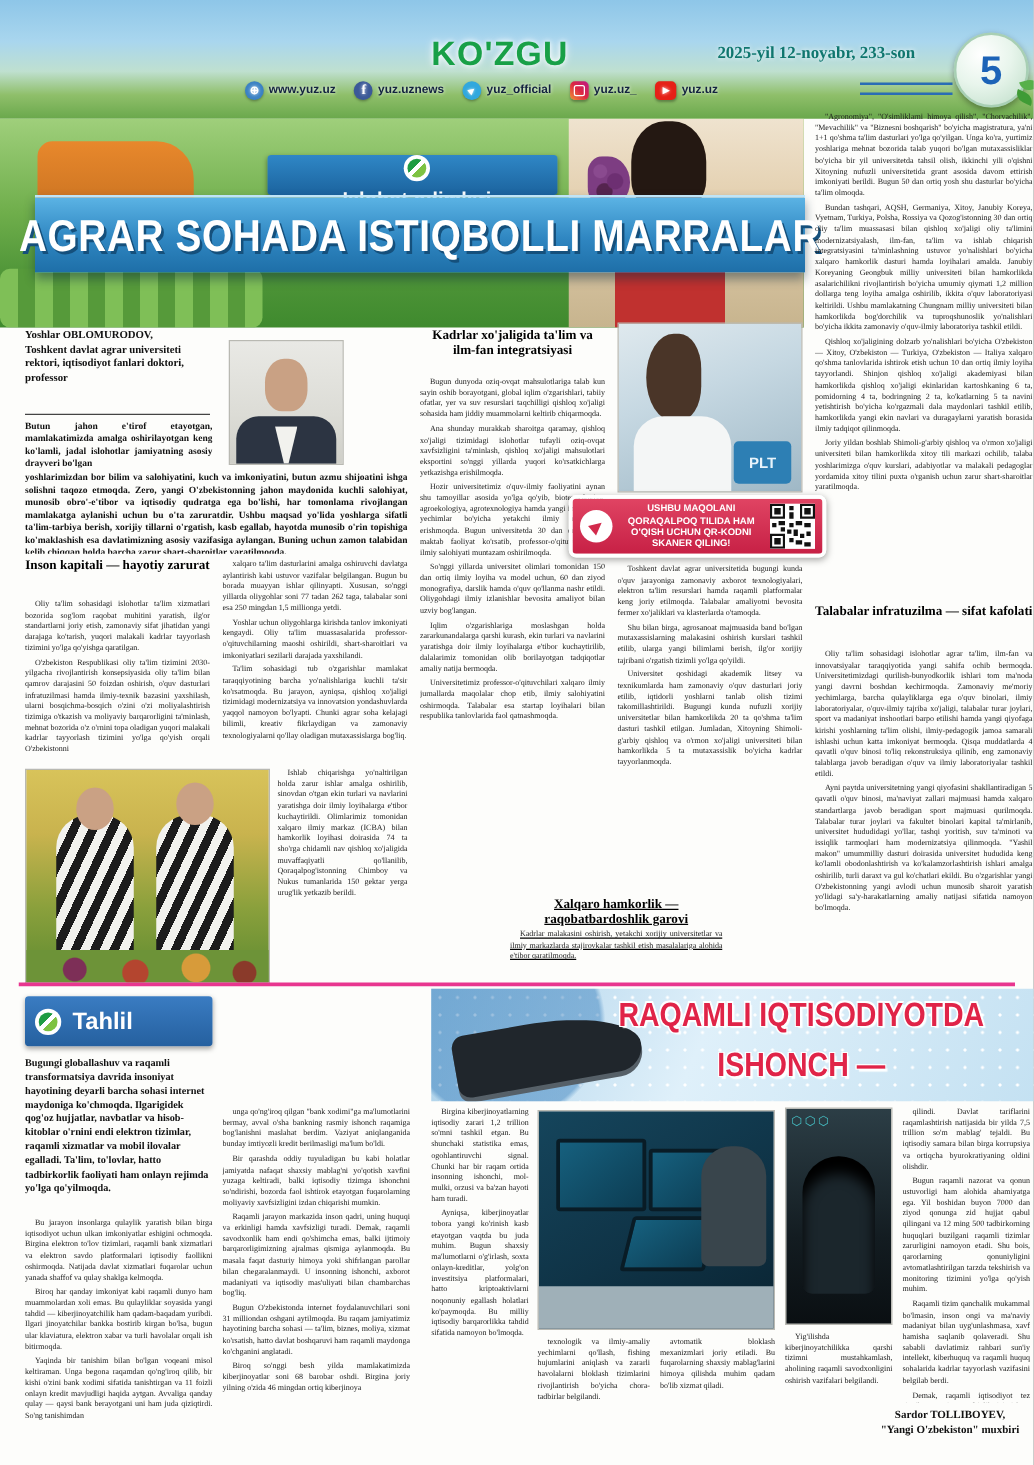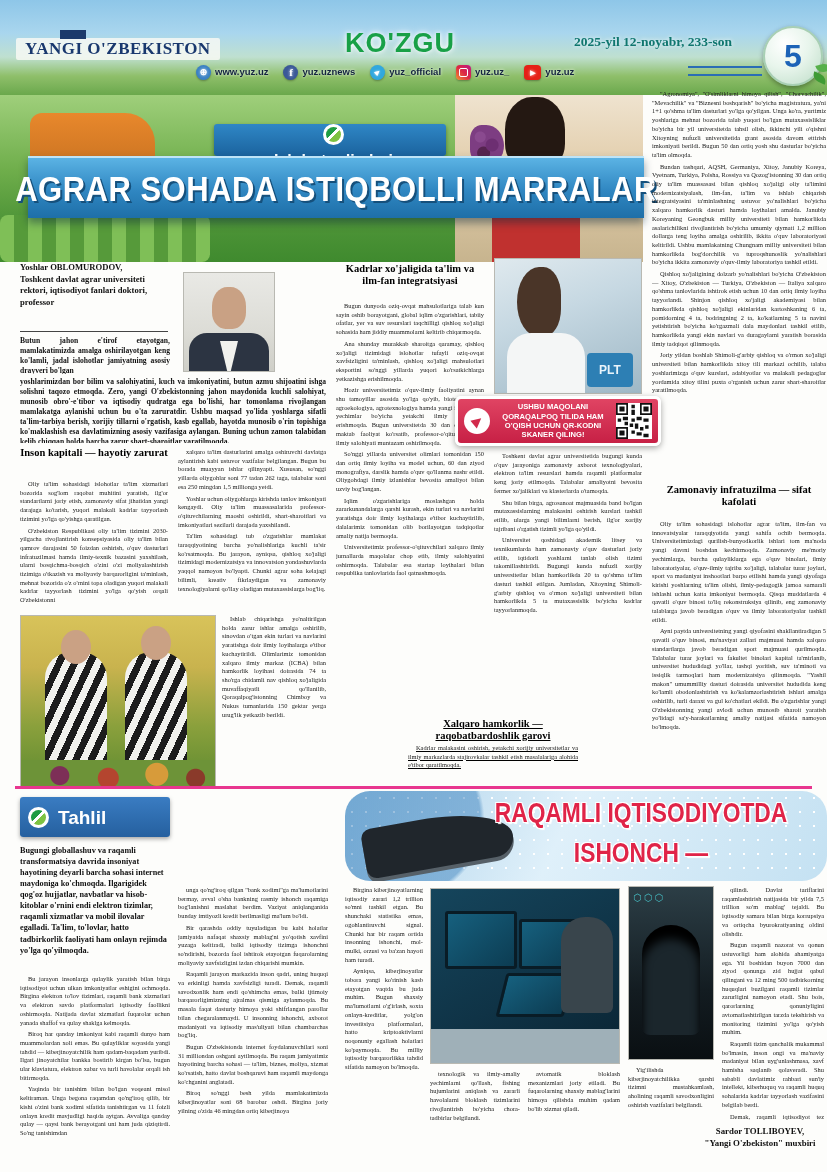--- a/index.html
+++ b/index.html
@@ -84,21 +84,21 @@
   .rule-pink{background:#e8368f;}
   .tahlil{left:20px;top:797px;width:150px;height:40px;border-radius:3px;
     background:linear-gradient(180deg,#3a7cc2,#25609f);box-shadow:0 2px 4px rgba(0,0,0,.35);
     display:flex;align-items:center;gap:9px;padding-left:8px;box-sizing:border-box;
     color:#fff;font:bold 19px/1 "Liberation Sans",sans-serif;}
   .banner2{left:345px;top:791px;width:482px;height:90px;overflow:hidden;
     background:
       radial-gradient(circle at 12% 30%,rgba(60,130,190,.5) 0 18%,transparent 19%),
       radial-gradient(#ffffff 1px,transparent 1.5px),
       linear-gradient(115deg,#a9cfe8 0%,#dff0fa 45%,#c4e1f2 100%);
-    background-size:auto,14px 14px,auto;border-radius:25px;}
+    background-size:auto,14px 14px,auto;}
   .a2title{position:absolute;left:118px;top:8px;width:356px;text-align:center;color:#e02448;
     font:bold 24px/1.5 "Liberation Sans",sans-serif;transform:scale(.95,1.12);
     text-shadow:-1px -1px 0 #fff,1px -1px 0 #fff,-1px 1px 0 #fff,2px 2px 1px #fff;}
   .glove{position:absolute;left:18px;top:26px;width:150px;height:50px;background:#20262c;
     border-radius:10px 60% 20px 10px;transform:rotate(-10deg);box-shadow:0 4px 0 #566068;}
   .lead2{font:bold 8.2px/1.35 "Liberation Serif",serif;color:#111;text-align:left;overflow:hidden;}
   .sig{font:bold 8.8px/1.35 "Liberation Serif",serif;color:#111;text-align:center;}
   
   .img-portrait{background:linear-gradient(180deg,#e9e9e5 0%,#dcdcd6 60%,#cfcfc8 100%);}
   .img-portrait .head{position:absolute;left:50%;top:14px;width:34px;height:42px;margin-left:-17px;
@@ -144,24 +144,20 @@
   <div class="abs hero photo" style="border:none;">
     <div class="blob" style="left:30px;top:18px;width:125px;height:95px;background:linear-gradient(180deg,#e8882c,#b5641a);border-radius:12px 30px 6px 6px;"></div>
     <div class="blob" style="left:55px;top:100px;width:34px;height:34px;background:#333;border-radius:50%;"></div>
     <div class="blob" style="left:0;top:120px;width:210px;height:47px;background:repeating-linear-gradient(90deg,#7fbf57 0 14px,#569a3a 14px 28px);"></div>
     <div class="blob" style="left:455px;top:0;width:188px;height:167px;background:linear-gradient(180deg,#efe3cf 0%,#e3cfae 40%,#c7b48e 100%);border-radius:0;"></div>
     <div class="blob" style="left:505px;top:2px;width:60px;height:72px;background:#241812;border-radius:45% 45% 35% 35%;"></div>
     <div class="blob" style="left:492px;top:66px;width:88px;height:101px;background:#c0312f;border-radius:26px 26px 0 0;"></div>
     <div class="blob" style="left:470px;top:30px;width:34px;height:40px;background:radial-gradient(circle at 30% 30%,#8a4a8f 0 5px,transparent 6px),radial-gradient(circle at 65% 50%,#6d2f72 0 6px,transparent 7px),radial-gradient(circle at 40% 70%,#55244f 0 6px,transparent 7px),#7d3d82;border-radius:40% 60% 55% 45%;"></div>
   </div>
 
-  <div class="abs brand">
-    <span class="brand-sq"></span>
-    <span>YANGI O'ZBEKISTON</span>
-  </div>
   <div class="abs masthead">KO'ZGU</div>
   <div class="abs issue">2025-yil 12-noyabr, 233-son</div>
   <div class="abs dbl-line"></div>
   <div class="abs page-badge">
     <span>5</span>
     <i class="leaf l1"></i>
     <i class="leaf l2"></i>
   </div>
 
   <div class="abs social">
@@ -280,21 +276,21 @@
       <p>Kadrlar malakasini oshirish, yetakchi xorijiy universitetlar va ilmiy markazlarda stajirovkalar tashkil etish masalalariga alohida e'tibor qaratilmoqda.</p>
     </div>
   </div>
 
   <div class="abs col" style="left:652px;top:90px;width:174px;height:390px;">
     <p>"Agronomiya", "O'simliklarni himoya qilish", "Chorvachilik", "Mevachilik" va "Biznesni boshqarish" bo'yicha magistratura, ya'ni 1+1 qo'shma ta'lim dasturlari yo'lga qo'yilgan. Unga ko'ra, yurtimiz yoshlariga mehnat bozorida talab yuqori bo'lgan mutaxassisliklar bo'yicha bir yil universitetda tahsil olish, ikkinchi yili o'qishni Xitoyning nufuzli universitetida grant asosida davom ettirish imkoniyati berildi. Bugun 50 dan ortiq yosh shu dasturlar bo'yicha ta'lim olmoqda.</p>
     <p>Bundan tashqari, AQSH, Germaniya, Xitoy, Janubiy Koreya, Vyetnam, Turkiya, Polsha, Rossiya va Qozog'istonning 30 dan ortiq oliy ta'lim muassasasi bilan qishloq xo'jaligi oliy ta'limini modernizatsiyalash, ilm-fan, ta'lim va ishlab chiqarish integratsiyasini ta'minlashning ustuvor yo'nalishlari bo'yicha xalqaro hamkorlik dasturi hamda loyihalari amalda. Janubiy Koreyaning Geongbuk milliy universiteti bilan hamkorlikda asalarichilikni rivojlantirish bo'yicha umumiy qiymati 1,2 million dollarga teng loyiha amalga oshirilib, ikkita o'quv laboratoriyasi keltirildi. Ushbu mamlakatning Chungnam milliy universiteti bilan hamkorlikda bog'dorchilik va tuproqshunoslik yo'nalishlari bo'yicha ikkita zamonaviy o'quv-ilmiy laboratoriya tashkil etildi.</p>
     <p>Qishloq xo'jaligining dolzarb yo'nalishlari bo'yicha O'zbekiston — Xitoy, O'zbekiston — Turkiya, O'zbekiston — Italiya xalqaro qo'shma tanlovlarida ishtirok etish uchun 10 dan ortiq ilmiy loyiha tayyorlandi. Shinjon qishloq xo'jaligi akademiyasi bilan hamkorlikda qishloq xo'jaligi ekinlaridan kartoshkaning 6 ta, pomidorning 4 ta, bodringning 2 ta, ko'katlarning 5 ta navini yetishtirish bo'yicha ko'rgazmali dala maydonlari tashkil etilib, hamkorlikda yangi ekin navlari va duragaylarni yaratish borasida ilmiy tadqiqot qilinmoqda.</p>
     <p>Joriy yildan boshlab Shimoli-g'arbiy qishloq va o'rmon xo'jaligi universiteti bilan hamkorlikda xitoy tili markazi ochilib, talaba yoshlarimizga o'quv kurslari, adabiyotlar va malakali pedagoglar yordamida xitoy tilini puxta o'rganish uchun zarur shart-sharoitlar yaratilmoqda.</p>
   </div>
-  <div class="abs shead" style="left:652px;top:484px;width:174px;height:30px;">Zamonaviy infratuzilma — sifat kafolati</div>
+  <div class="abs shead" style="left:652px;top:484px;width:174px;height:30px;">Talabalar infratuzilma — sifat kafolati</div>
   <div class="abs col" style="left:652px;top:520px;width:174px;height:266px;">
     <p>Oliy ta'lim sohasidagi islohotlar agrar ta'lim, ilm-fan va innovatsiyalar taraqqiyotida yangi sahifa ochib bermoqda. Universitetimizdagi qurilish-bunyodkorlik ishlari tom ma'noda yangi davrni boshdan kechirmoqda. Zamonaviy me'moriy yechimlarga, barcha qulayliklarga ega o'quv binolari, ilmiy laboratoriyalar, o'quv-ilmiy tajriba xo'jaligi, talabalar turar joylari, sport va madaniyat inshootlari barpo etilishi hamda yangi qiyofaga kirishi yoshlarning ta'lim olishi, ilmiy-pedagogik jamoa samarali ishlashi uchun katta imkoniyat bermoqda. Qisqa muddatlarda 4 qavatli o'quv binosi to'liq rekonstruksiya qilinib, eng zamonaviy talablarga javob beradigan o'quv va ilmiy laboratoriyalar tashkil etildi.</p>
     <p>Ayni paytda universitetning yangi qiyofasini shakllantiradigan 5 qavatli o'quv binosi, ma'naviyat zallari majmuasi hamda xalqaro standartlarga javob beradigan sport majmuasi qurilmoqda. Talabalar turar joylari va fakultet binolari kapital ta'mirlanib, universitet hududidagi yo'llar, tashqi yoritish, suv ta'minoti va issiqlik tarmoqlari ham modernizatsiya qilinmoqda. "Yashil makon" umummilliy dasturi doirasida universitet hududida keng ko'lamli obodonlashtirish va ko'kalamzorlashtirish ishlari amalga oshirilib, turli daraxt va gul ko'chatlari ekildi. Bu o'zgarishlar yangi O'zbekistonning yangi avlodi uchun munosib sharoit yaratish yo'lidagi sa'y-harakatlarning amaliy natijasi sifatida namoyon bo'lmoqda.</p>
   </div>
 
   <div class="abs rule-pink" style="left:15px;top:786px;width:797px;height:2.5px;"></div>
 
   <div class="abs tahlil">
     <i class="ylogo">
         <i></i>

